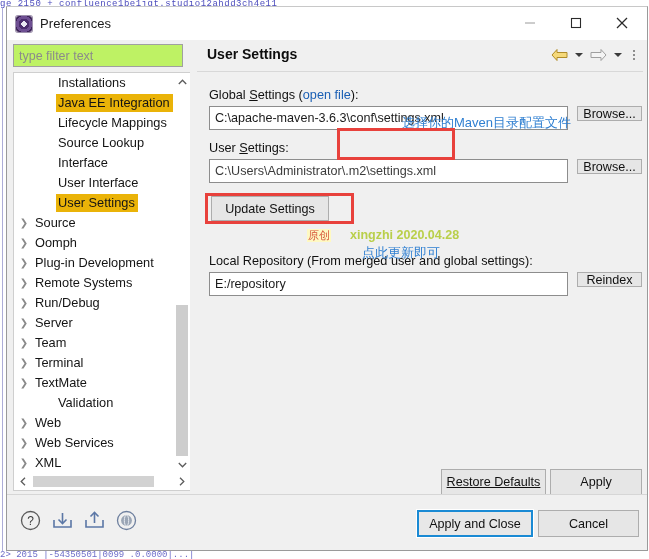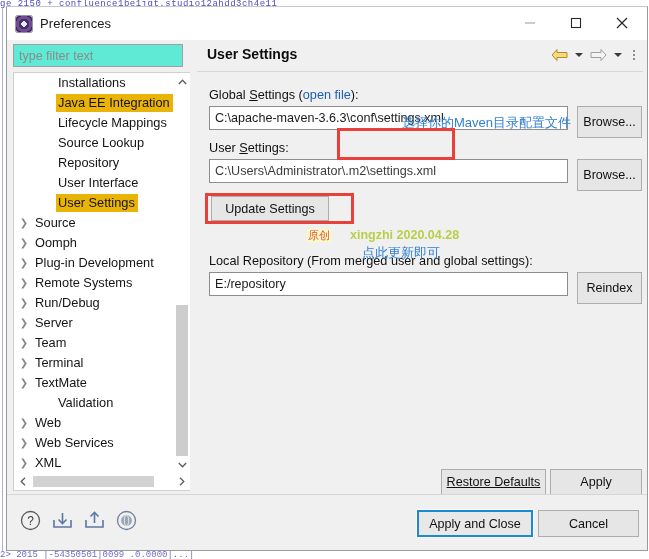--- a/index.html
+++ b/index.html
@@ -84,21 +84,21 @@
     position: absolute; left: 0; top: 33px; right: 0; bottom: 56px;
     background: #f0f0f0;
   }
 
   
   #filter-wrap {
     position: absolute; left: 6px; top: 4px; width: 170px; height: 23px;
   }
   #filter-input {
     width: 100%; height: 100%;
-    border: 1px solid #a0a0a0; background: #5eead4;
+    border: 1px solid #a0a0a0; background: #bef264;
     font-family: "Liberation Sans", sans-serif;
     font-size: 12.5px; color: #777; padding: 0 5px; outline: none;
   }
   #filter-input::placeholder { color: #8b8b8b; }
 
   #tree-outer {
     position: absolute; left: 6px; top: 32px; width: 177px; bottom: 3px;
     background: #ffffff; border: 1px solid #cfcfcf;
     border-right: none;
   }
@@ -191,21 +191,21 @@
 
   .ftext {
     position: absolute; height: 24px;
     border: 1px solid #8d8d8d; background: #ffffff;
     font-family: "Liberation Sans", sans-serif;
     font-size: 12.6px; color: #1a1a1a; padding: 0 5px; outline: none;
   }
   .ftext.readonly { color: #3c3c3c; }
 
   .btn {
-    position: absolute; height: 32px;
+    position: absolute; height: 15px;
     background: #e6e6e6;
     border: 1px solid #adadad;
     font-family: "Liberation Sans", sans-serif;
     font-size: 12.6px; color: #111;
     display: flex; align-items: center; justify-content: center;
     cursor: default;
   }
 
   
   .redbox {
@@ -306,21 +306,21 @@
             <div class="tnode child">
               <span class="arrow"></span>
               <span class="tlabel">Lifecycle Mappings</span>
             </div>
             <div class="tnode child">
               <span class="arrow"></span>
               <span class="tlabel">Source Lookup</span>
             </div>
             <div class="tnode child">
               <span class="arrow"></span>
-              <span class="tlabel">Repository</span>
+              <span class="tlabel">Interface</span>
             </div>
             <div class="tnode child">
               <span class="arrow"></span>
               <span class="tlabel">User Interface</span>
             </div>
             <div class="tnode child sel">
               <span class="arrow"></span>
               <span class="tlabel">User Settings</span>
             </div>
             <div class="tnode">

